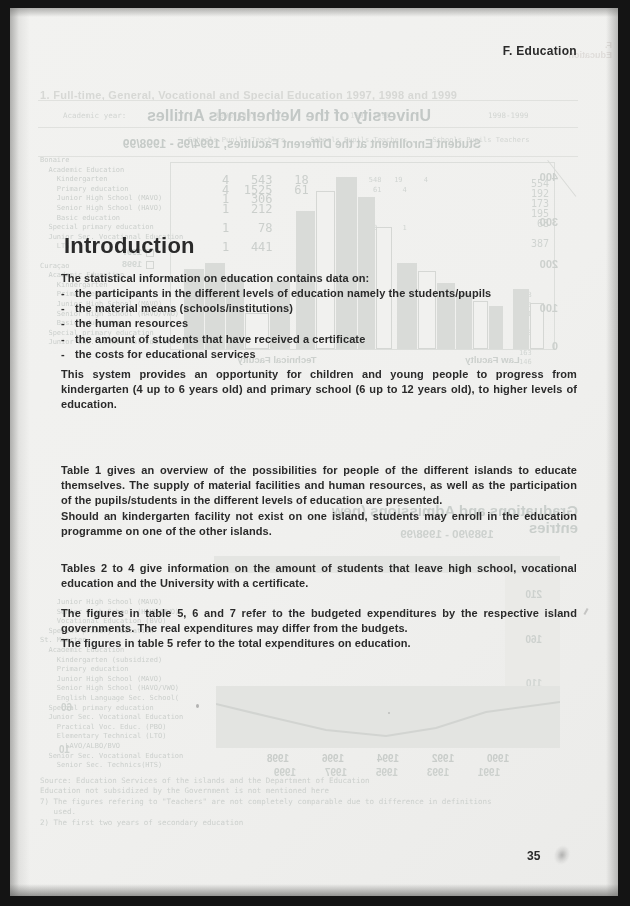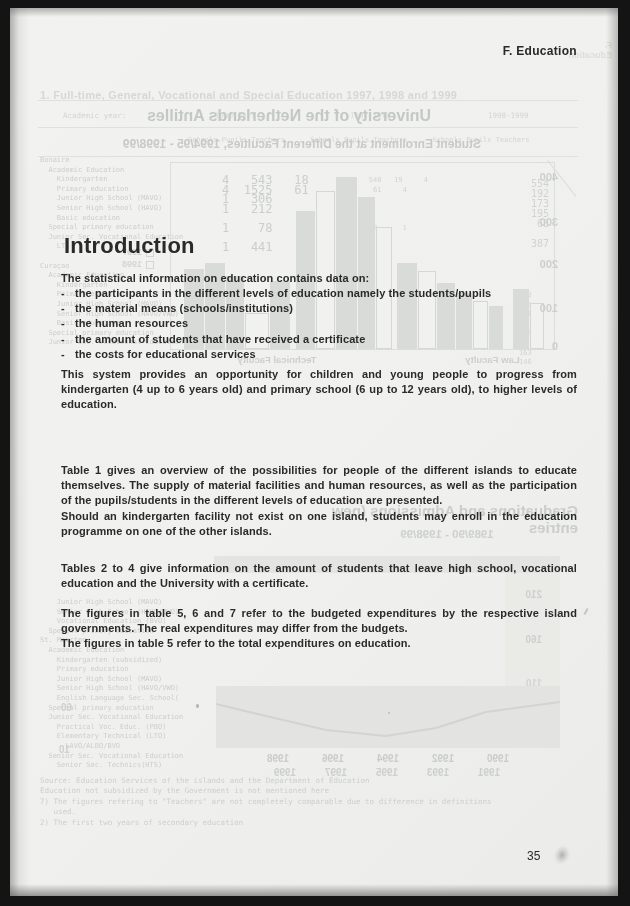--- a/index.html
+++ b/index.html
@@ -38,21 +38,21 @@
   .ink{color:#2a2a2a;z-index:5;}
   .hdr{font-weight:bold;font-size:12px;letter-spacing:.3px;}
   .title{font-weight:bold;font-size:22px;letter-spacing:.2px;}
   .body-block{
     width:516px;font-weight:bold;font-size:11px;line-height:15.2px;
     text-align:justify;letter-spacing:.1px;
   }
   .body-block div{text-align:justify;}
   .b-row{display:flex;}
   .b-dash{width:14px;flex:0 0 14px;}
-  .pageno{font-weight:normal;font-size:12px;}
+  .pageno{font-weight:bold;font-size:12px;}
   .smudge{width:16px;height:20px;border-radius:50%;z-index:6;
     background:radial-gradient(closest-side,rgba(80,80,80,.38),rgba(120,120,120,.15) 60%,transparent);
     transform:rotate(18deg);filter:blur(.4px);}
   .speck{border-radius:50%;z-index:6;}
 </style>
 </head>
 <body>
 
 <div class="abs paper"></div>
 

